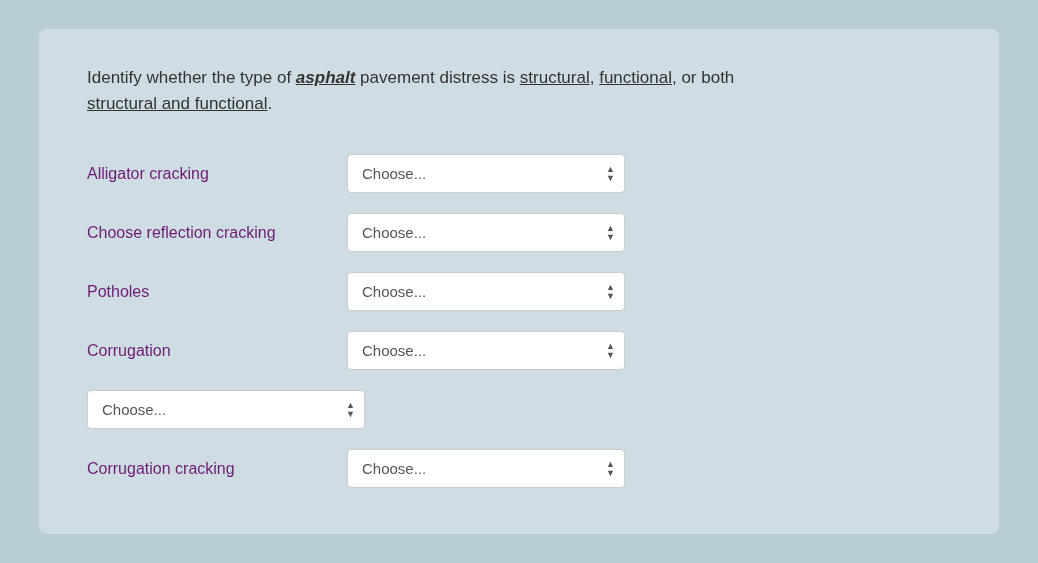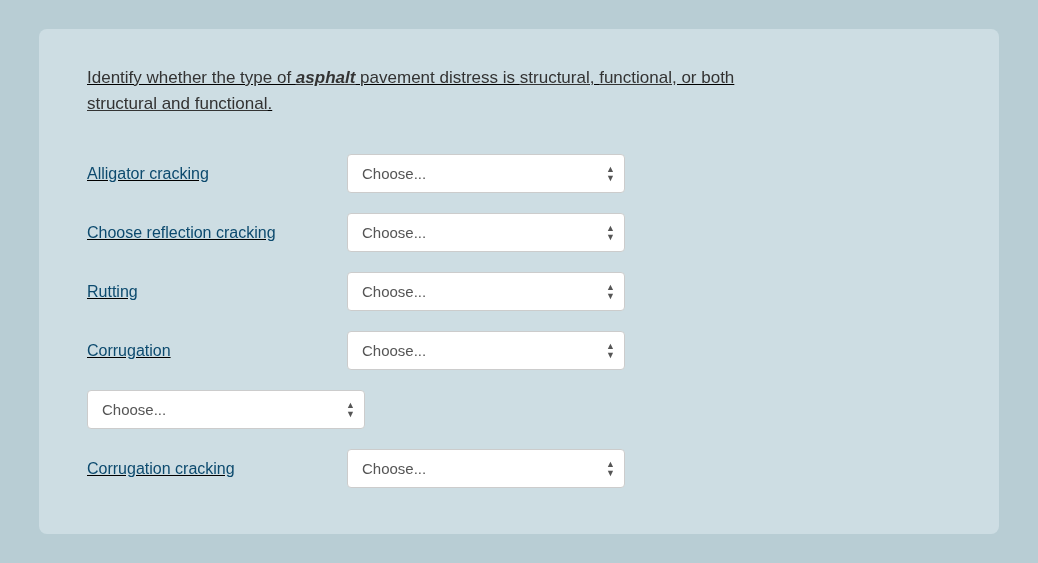--- a/index.html
+++ b/index.html
@@ -17,21 +17,20 @@
       align-items: center;
       justify-content: center;
     }
 
     .card {
       background-color: #cddde3;
       border-radius: 8px;
       padding: 36px 60px 36px 48px;
       width: 960px;
       min-height: 500px;
-      text-decoration: underline;
     }
 
     .instruction {
       font-size: 17px;
       color: #333;
       line-height: 1.5;
       margin-bottom: 28px;
       max-width: 780px;
     }
 
@@ -54,21 +53,21 @@
     .row {
       display: flex;
       align-items: center;
       padding: 10px 0;
       gap: 0;
     }
 
     .label {
       width: 260px;
       font-size: 16px;
-      color: #0c4a6e;
+      color: #701a75;
       flex-shrink: 0;
     }
 
     .select-wrapper {
       position: relative;
       width: 278px;
     }
 
     .select-wrapper select {
       width: 100%;
@@ -121,21 +120,21 @@
   <div class="rows">
   <div class="row">
         <div class="label">Alligator cracking</div>
         <div class="select-wrapper"><select><option value="">Choose...</option><option value="structural">structural</option><option value="functional">functional</option><option value="both">structural and functional</option></select><div class="select-arrow"></div></div>
       </div>
       <div class="row">
         <div class="label">Choose reflection cracking</div>
         <div class="select-wrapper"><select><option value="">Choose...</option><option value="structural">structural</option><option value="functional">functional</option><option value="both">structural and functional</option></select><div class="select-arrow"></div></div>
       </div>
       <div class="row">
-        <div class="label">Rutting</div>
+        <div class="label">Potholes</div>
         <div class="select-wrapper"><select><option value="">Choose...</option><option value="structural">structural</option><option value="functional">functional</option><option value="both">structural and functional</option></select><div class="select-arrow"></div></div>
       </div>
       <div class="row">
         <div class="label">Corrugation</div>
         <div class="select-wrapper"><select><option value="">Choose...</option><option value="structural">structural</option><option value="functional">functional</option><option value="both">structural and functional</option></select><div class="select-arrow"></div></div>
       </div>
       <div class="row">
         <div class="select-wrapper"><select><option value="">Choose...</option><option value="structural">structural</option><option value="functional">functional</option><option value="both">structural and functional</option></select><div class="select-arrow"></div></div>
       </div>
       <div class="row">

